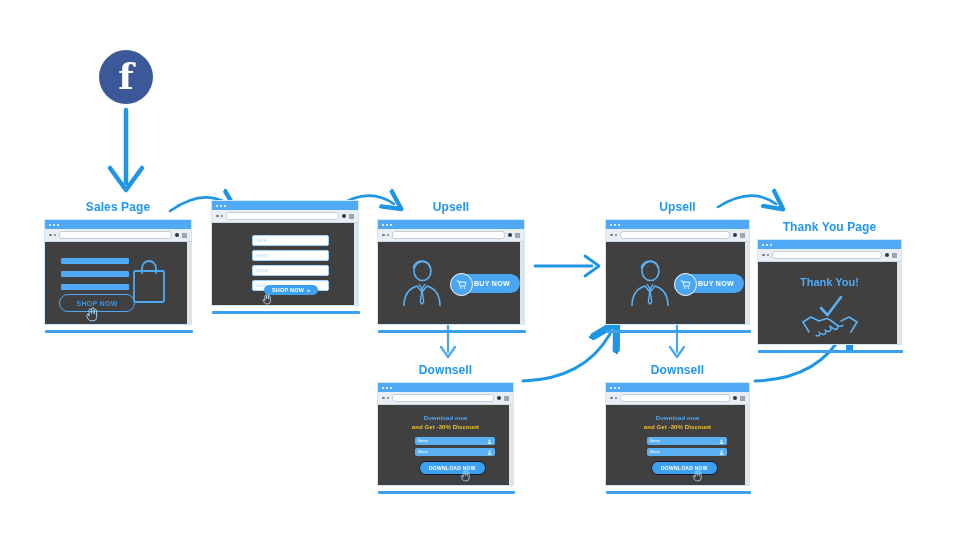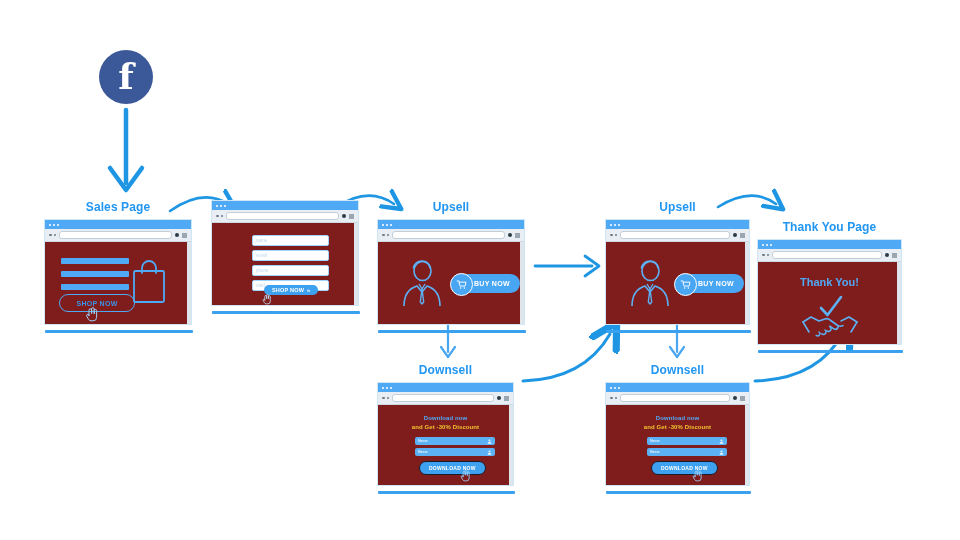--- a/index.html
+++ b/index.html
@@ -54,21 +54,21 @@
     height:12px;background:#e8eef3;border-bottom:1px solid #cdd9e2;
     display:flex;align-items:center;padding:0 4px;gap:3px;
   }
   .bz-nav{display:flex;gap:2px;align-items:center;}
   .bz-nav i{width:2.5px;height:2.5px;border-radius:50%;background:#6b7b88;display:block;}
   .bz-url{
     flex:1;height:6px;border-radius:3px;background:#ffffff;border:1px solid #c3cfd8;
   }
   .bz-ic1{width:4px;height:4px;border-radius:50%;background:#2b3a45;}
   .bz-ic2{width:5px;height:5px;background:#9aa7b1;}
-  .bz-body{position:relative;background:#7f1d1d;overflow:hidden;}
+  .bz-body{position:relative;background:#404040;overflow:hidden;}
   .bz-scroll{
     position:absolute;right:0;top:0;bottom:0;width:4px;background:#dfe6eb;
   }
   .bz-base{
     position:absolute;left:0;height:3px;background:#3aa0f0;border-radius:1px;
   }
 
   
   .sp-lines{position:absolute;left:16px;top:16px;display:flex;flex-direction:column;gap:7px;}
   .sp-line{width:68px;height:6px;background:#4fa9f5;border-radius:1px;}

